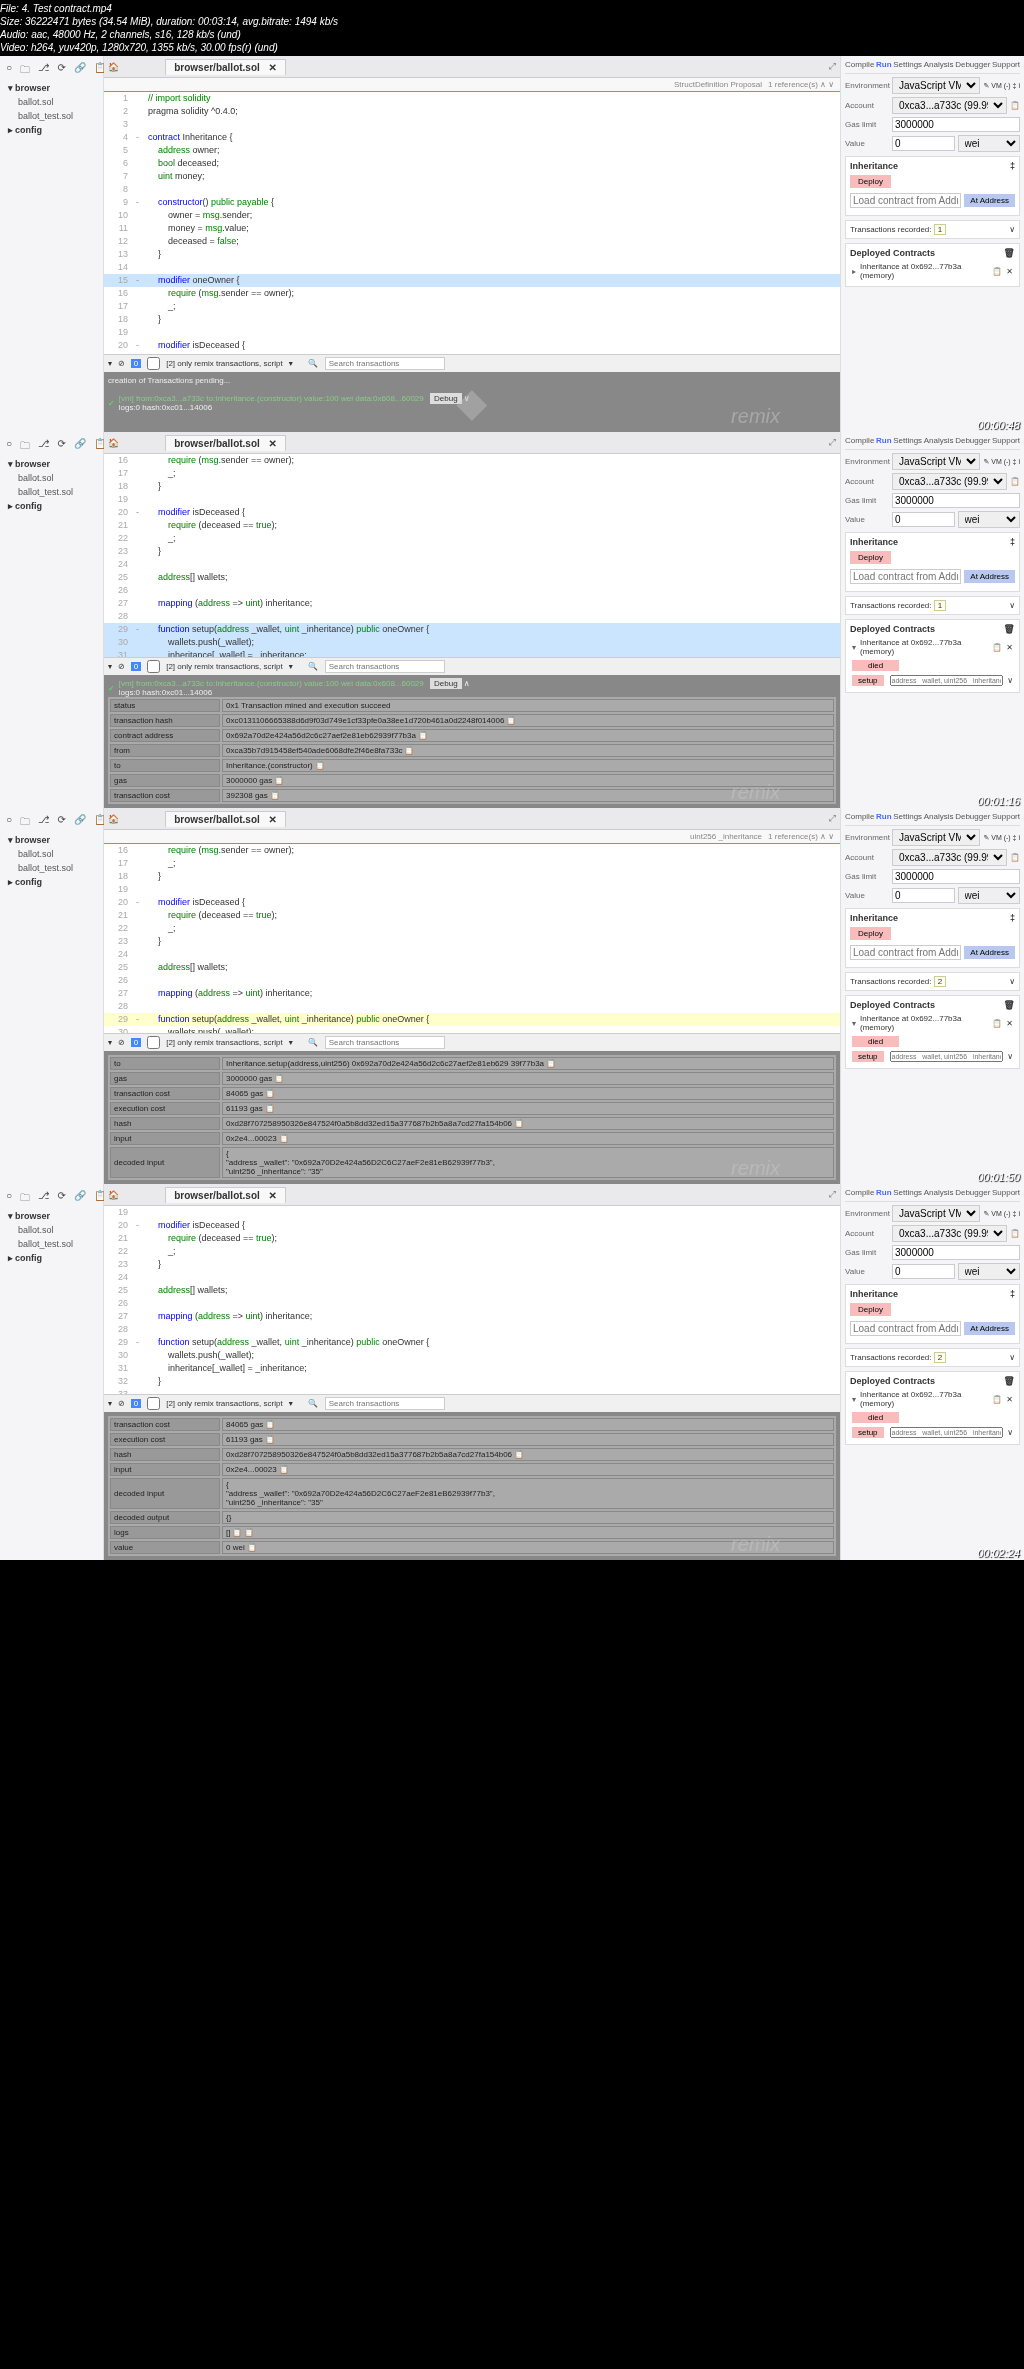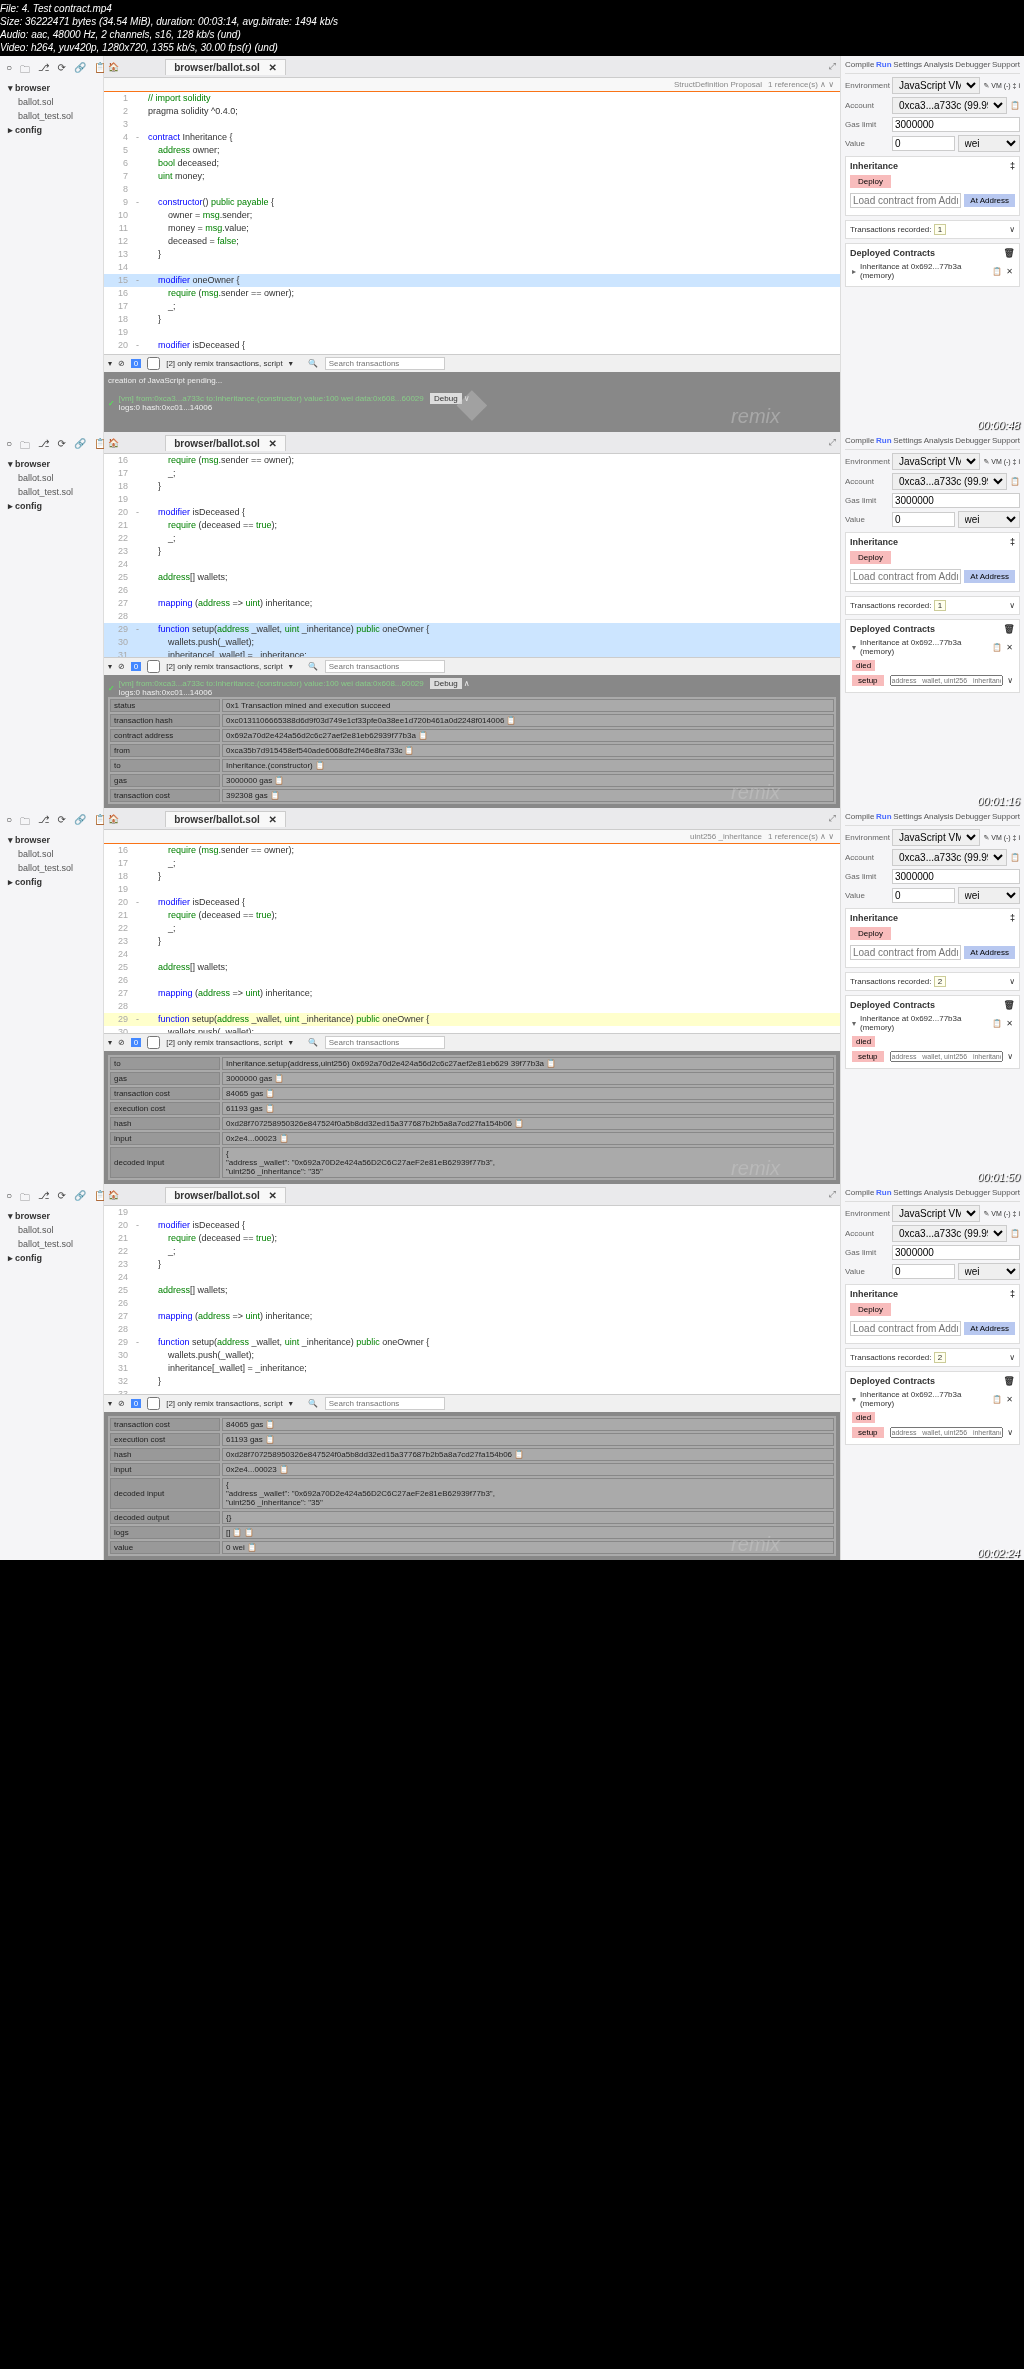--- a/index.html
+++ b/index.html
@@ -38,21 +38,21 @@
 .right-tabs { display: flex; justify-content: space-between; font-size: 8px; color: #555; padding-bottom: 4px; border-bottom: 1px solid #ddd; }
 .right-tabs span.active { color: #4a6bff; font-weight: bold; }
 .form-row { display: flex; align-items: center; margin: 3px 0; gap: 3px; }
 .form-row label { width: 44px; color: #666; font-size: 8px; }
 .form-row input, .form-row select { flex: 1; font-size: 10px; padding: 1px 2px; border: 1px solid #ccc; min-width: 0; }
 .section-box { background: #fff; border: 1px solid #ddd; margin: 4px 0; padding: 4px; }
 .section-header { font-weight: bold; font-size: 9px; padding-bottom: 2px; }
 .btn-deploy { background: #f8bcbc; border: none; padding: 2px 8px; font-size: 8px; margin: 2px 0; }
 .btn-ataddr { background: #b8c8f0; border: none; padding: 2px 6px; font-size: 8px; }
 .btn-setup { background: #f8bcbc; border: none; padding: 1px 6px; font-size: 8px; margin-right: 2px; }
-.btn-died { background: #f8bcbc; border: none; padding: 1px 4px; font-size: 8px; }
+.btn-died { background: #f8bcbc; border: none; padding: 1px 16px; font-size: 8px; }
 .contract-row { display: flex; align-items: center; gap: 4px; font-size: 8px; padding: 2px; }
 .contract-row .arrow { color: #666; }
 .timestamp { position: absolute; bottom: 1px; right: 4px; color: #fff; font-style: italic; font-size: 11px; text-shadow: 1px 1px 1px #000; }
 .debug-btn { background: #ddd; padding: 1px 4px; font-size: 8px; color: #333; margin-left: 4px; }
 .eth-logo { position: absolute; top: 50%; left: 50%; transform: translate(-50%,-50%); font-size: 40px; color: rgba(200,200,200,0.4); }
 .remix-wm { position: absolute; bottom: 4px; right: 60px; color: rgba(200,200,200,0.5); font-size: 20px; font-style: italic; }
 </style>
 </head>
 <body>
 
@@ -206,21 +206,21 @@
     <span style="background:#48f;color:#fff;padding:0 3px;">0</span>
     <input type="checkbox" style="">
     <span>[2] only remix transactions, script</span>
     <span>▾</span>
     <span style="margin-left:10px;">🔍</span>
     <input style="width: 120px;" placeholder="Search transactions">
   </div>
 
     <div class="terminal">
       <div class="eth-logo">◆</div>
-      <div>creation of JavaScript pending...</div>
+      <div>creation of Transactions pending...</div>
       <br>
       <div style="display:flex;align-items:center;">
         <span style="color:#4f4;margin-right:4px;">✓</span>
         <div style="flex:1;">
           <div><span style="color:#8c8;">[vm] from:0xca3...a733c to:Inheritance.(constructor) value:100 wei data:0x608...60029</span> <span class="debug-btn">Debug</span> <span>∨</span></div>
           <div>logs:0 hash:0xc01...14006</div>
         </div>
       </div>
       <div class="remix-wm">remix</div>
     </div>

